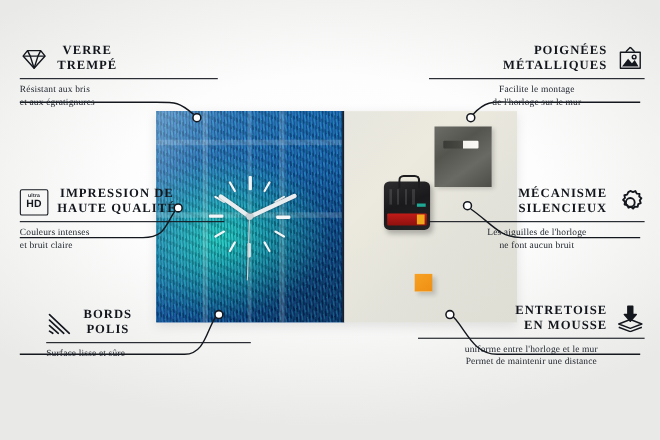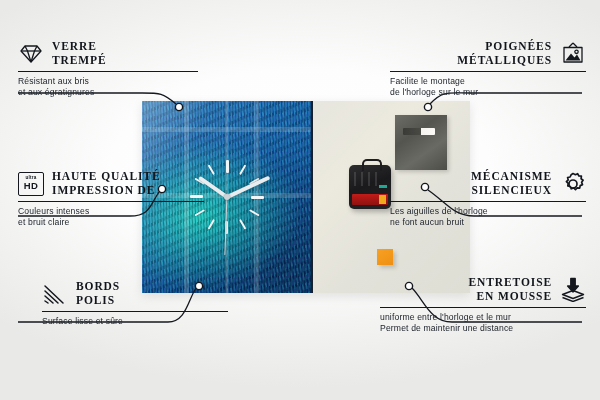--- a/index.html
+++ b/index.html
@@ -101,28 +101,28 @@
   
   .feat{position:absolute;}
   .feat .row{display:flex;align-items:center;gap:8px;}
   .feat.left .row{justify-content:flex-start;}
   .feat.right .row{justify-content:flex-end;}
   .feat .title{
     font-family:"Liberation Serif", serif;
     font-weight:bold;font-size:11.5px;letter-spacing:.9px;color:#12161c;
     line-height:13.5px;text-transform:uppercase;
   }
-  .feat.left .title{text-align:left;}
+  .feat.left .title{text-align:center;}
   .feat.right .title{text-align:right;}
   .feat .rule{height:1.4px;background:#14181e;margin-top:4px;}
   .feat .desc{
-    font-family:Liberation Sans, sans-serif;
+    font-family:Liberation Serif, serif;
     font-size:8.6px;line-height:11px;color:#20262e;margin-top:4px;letter-spacing:.15px;
   }
-  .feat.right .desc{text-align:left;}
+  .feat.right .desc{text-align:center;}
   .ico{width:26px;height:26px;flex:0 0 26px;display:flex;align-items:center;justify-content:flex-end;}
   .ico svg{display:block;}
   .hdbox{
     width:26px;height:22px;border:1.6px solid #14181e;border-radius:2px;
     display:flex;flex-direction:column;align-items:center;justify-content:center;line-height:1;
   }
   .hdbox .u{font-family:"Liberation Sans", sans-serif;font-size:4.6px;font-weight:bold;letter-spacing:.2px;color:#14181e;}
   .hdbox .h{font-family:"Liberation Sans", sans-serif;font-size:9.5px;font-weight:bold;letter-spacing:.3px;color:#14181e;margin-top:.5px;}
 
   
@@ -251,22 +251,22 @@
 
   <div class="feat left" id="f-impr">
     <div class="row">
       <span class="ico">
         <span class="hdbox">
           <span class="u">ultra</span>
           <span class="h">HD</span>
         </span>
       </span>
       <div>
+        <div class="title">IMPRESSION DE</div>
         <div class="title">HAUTE QUALITÉ</div>
-        <div class="title">IMPRESSION DE</div>
       </div>
     </div>
     <div class="rule"></div>
     <div class="desc">
       <div>Couleurs intenses</div>
       <div>et bruit claire</div>
     </div>
   </div>
 
   <div class="feat left" id="f-bords">

